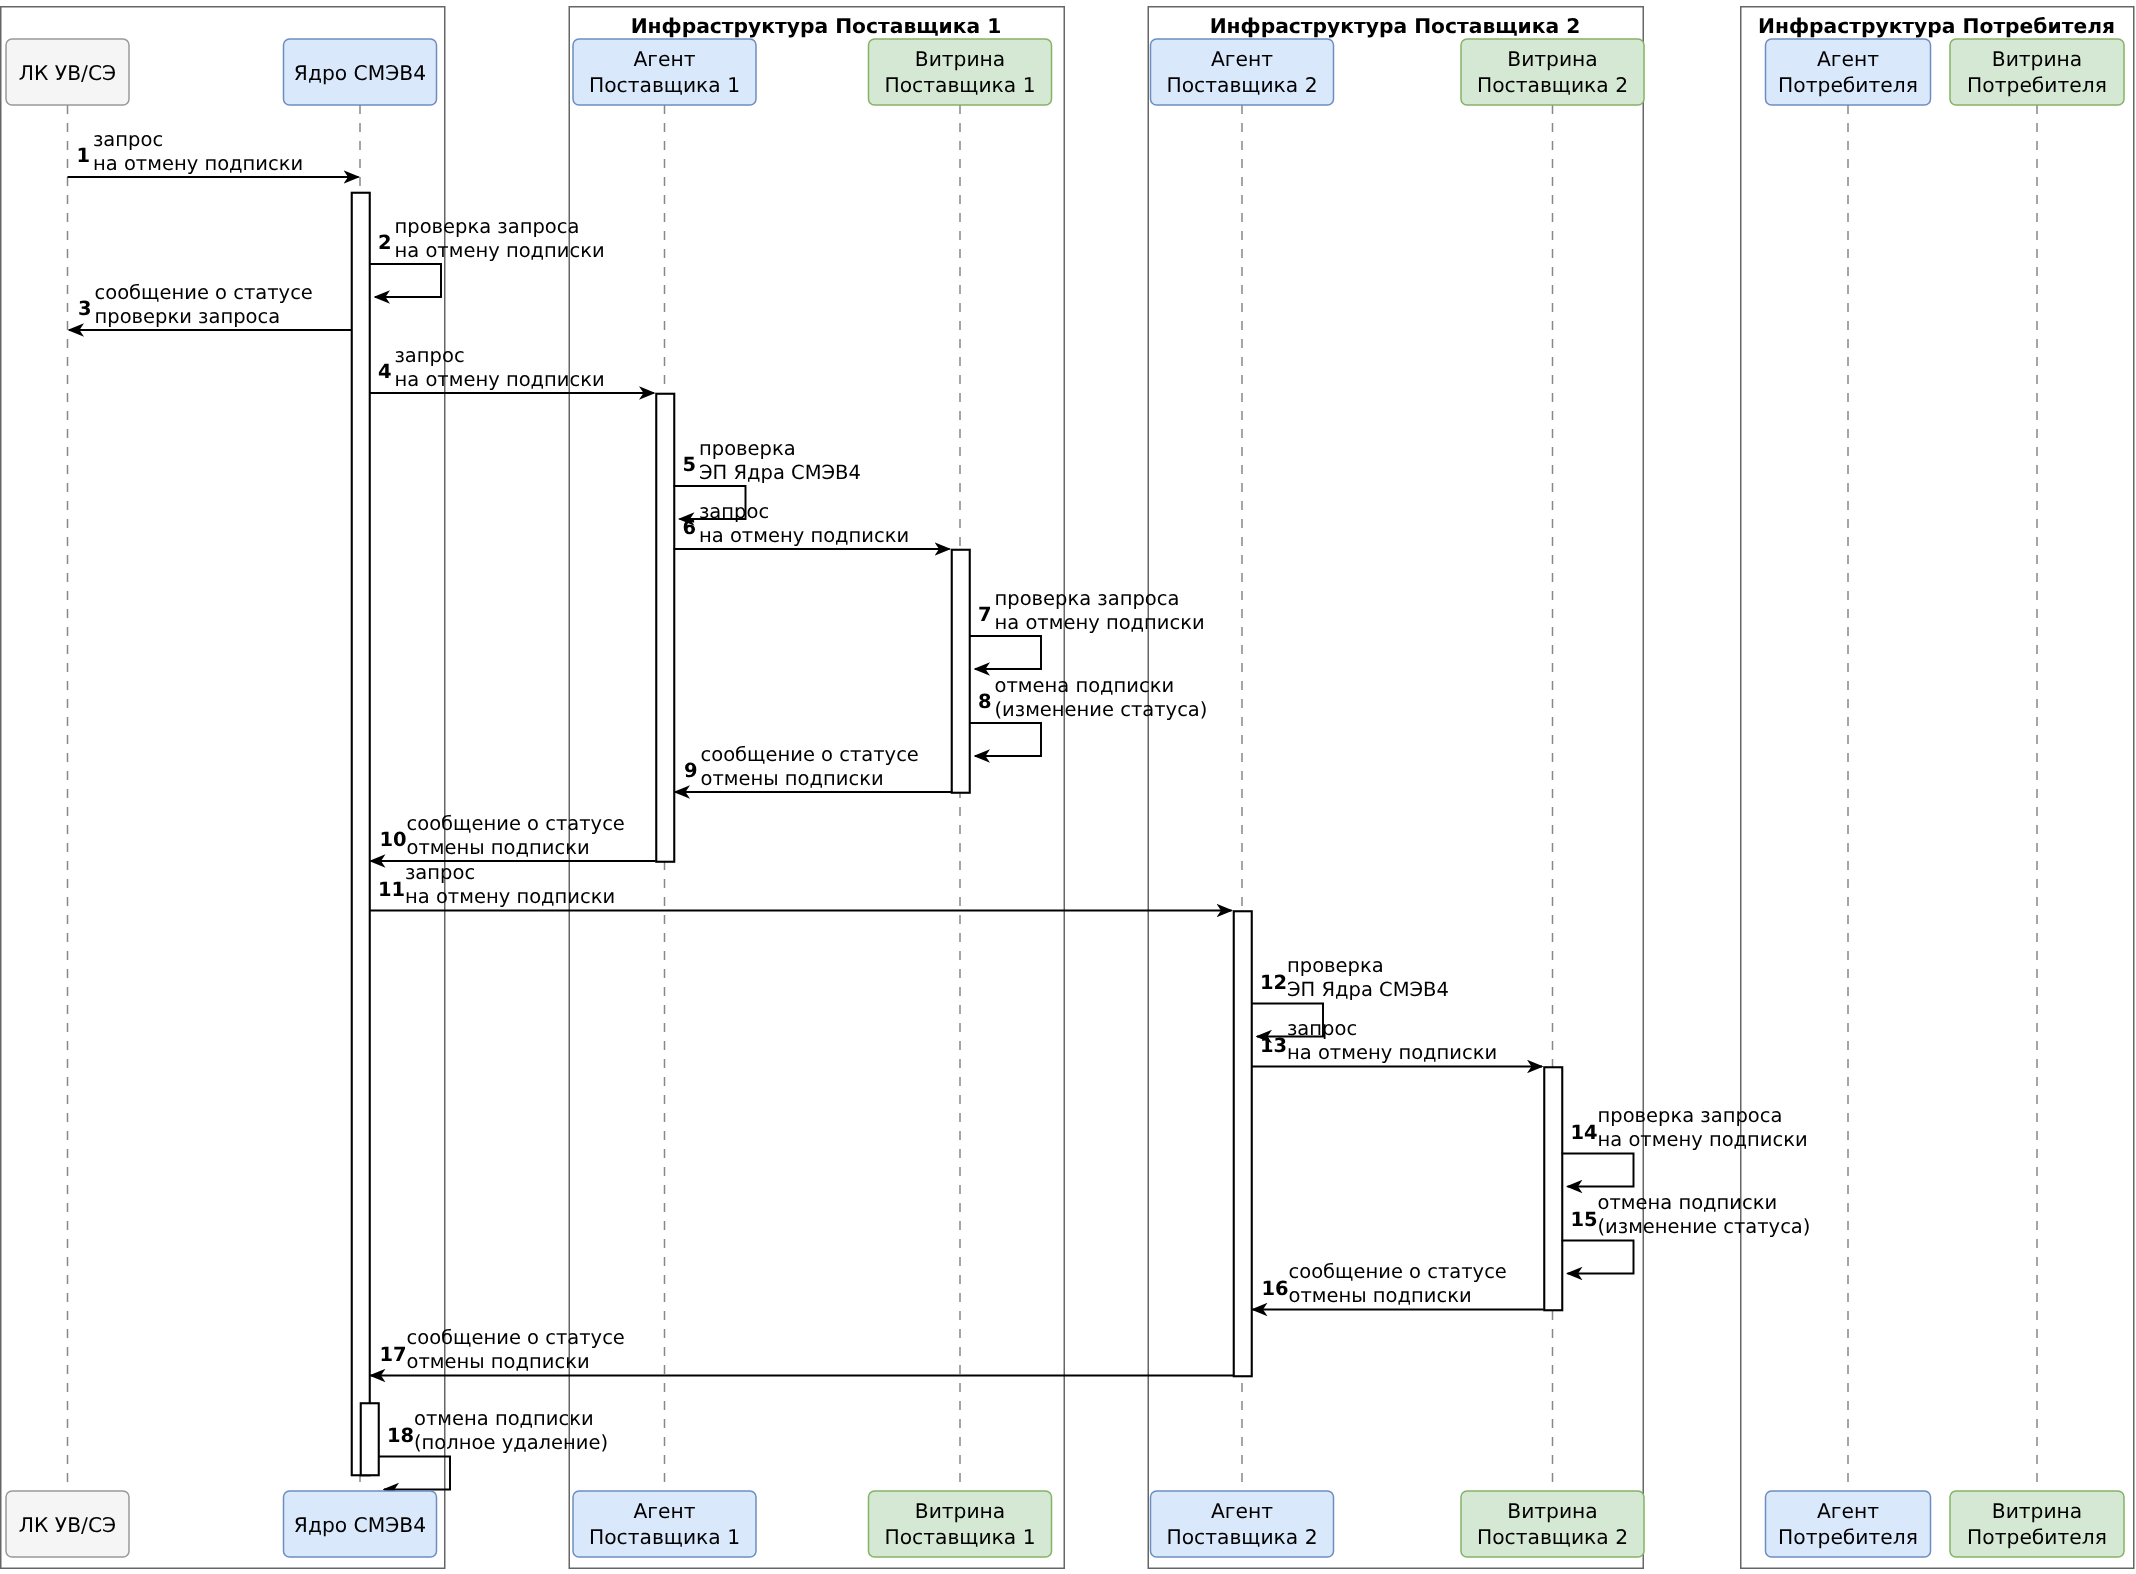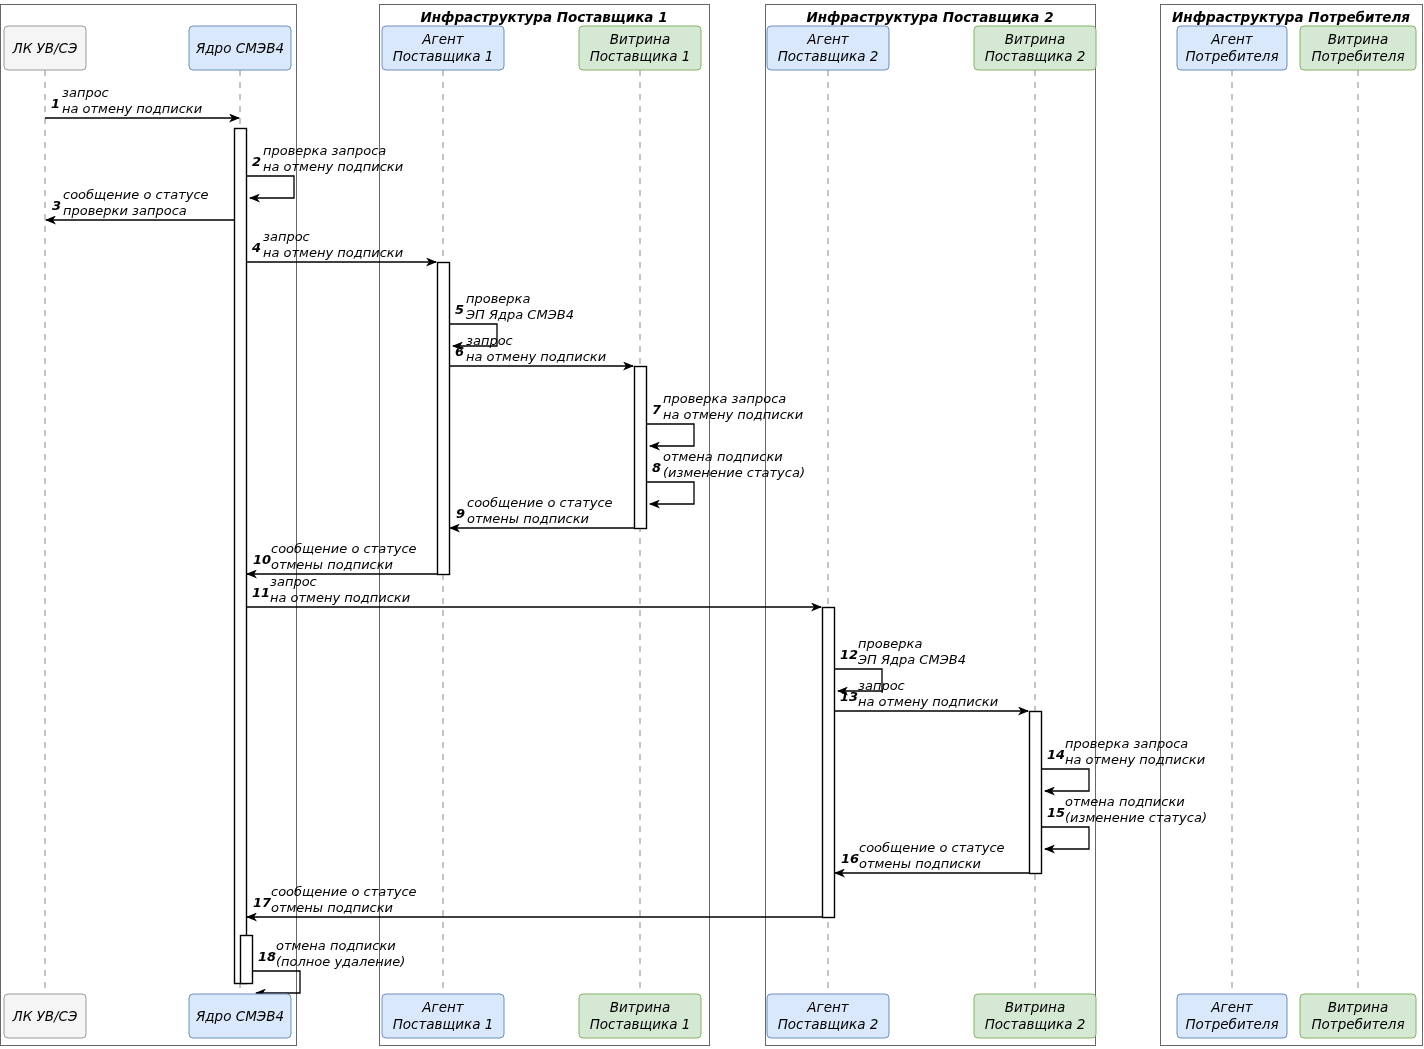--- a/index.html
+++ b/index.html
@@ -10,21 +10,20 @@
   body {
     font-family: "DejaVu Sans", "Liberation Sans", sans-serif;
     color: #000000;
   }
   #diagram-root {
     position: relative;
     width: 1424px;
     height: 1049px;
     overflow: hidden;
     background: #ffffff;
-    font-style: italic;
   }
   svg#seq-svg {
     position: absolute;
     left: 0;
     top: 0;
     width: 1424px;
     height: 1049px;
   }
   .grp-rect {
     fill: none;

